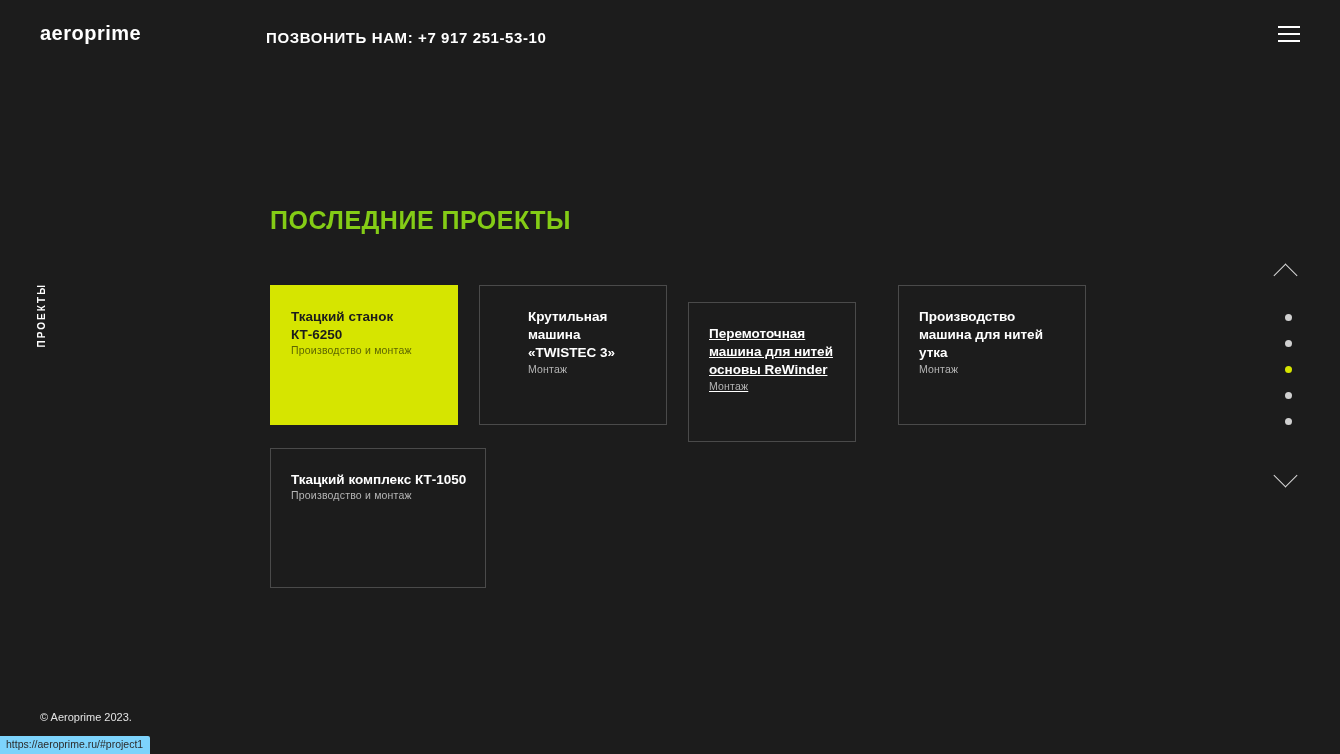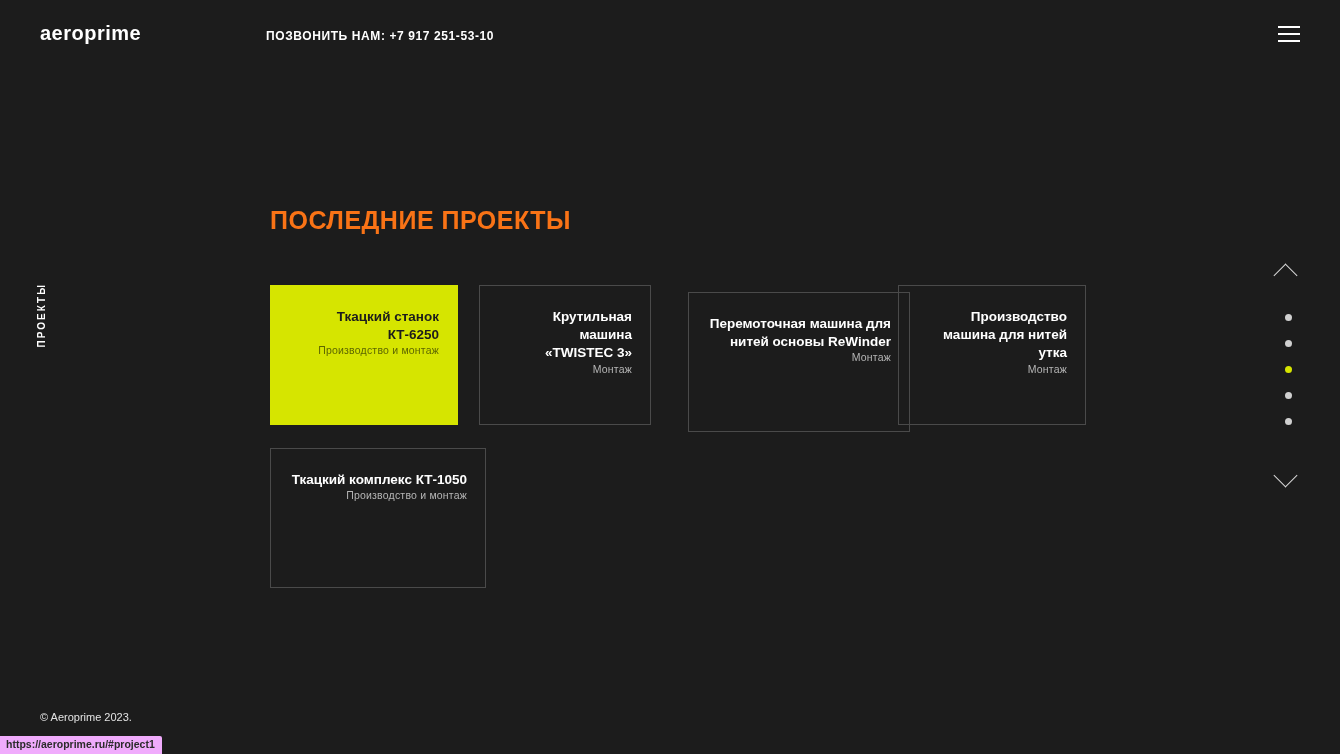--- a/index.html
+++ b/index.html
@@ -26,21 +26,21 @@
     position: absolute;
     left: 40px; top: 22px;
     font-size: 20px;
     font-weight: 700;
     letter-spacing: 0.5px;
     color: #ffffff;
   }
   .phone {
     position: absolute;
     left: 266px; top: 29px;
-    font-size: 12px;
+    font-size: 15px;
     font-weight: 700;
     letter-spacing: 0.6px;
     color: #ffffff;
     text-decoration: none;
   }
   .burger {
     position: absolute;
     right: 40px; top: 26px;
     width: 22px; height: 16px;
     cursor: pointer;
@@ -66,40 +66,39 @@
     white-space: nowrap;
   }
 
   
   .section-title {
     position: absolute;
     left: 270px; top: 206px;
     font-size: 25px;
     font-weight: 700;
     letter-spacing: 0.5px;
-    color: #f97316;
+    color: #84cc16;
   }
 
   
   .cards {
     position: absolute;
     left: 270px; top: 285px;
     width: 830px;
   }
   .card {
     position: absolute;
     width: 188px;
     height: 140px;
     border: 1px solid #4a4a4a;
     padding: 22px 18px 0 20px;
     text-decoration: none;
     display: block;
     cursor: pointer;
     background: transparent;
-    text-align: right;
   }
   .card .card-title {
     font-size: 13.5px;
     font-weight: 700;
     line-height: 1.35;
     color: #ffffff;
   }
   .card .card-sub {
     font-size: 10.5px;
     font-weight: 400;
@@ -107,22 +106,22 @@
     letter-spacing: 0.2px;
   }
   .card.active {
     background: #d6e500;
     border-color: #d6e500;
   }
   .card.active .card-title { color: #1c1c1c; }
   .card.active .card-sub { color: #5d6600; }
 
   .card.c0 { left: 0px;   top: 0px;   width: 188px; }
-  .card.c1 { left: 209px; top: 0px;   width: 172px; padding-left: 48px; }
-  .card.c2 { left: 418px; top: 7px;   width: 222px; }
+  .card.c1 { left: 209px; top: 0px;   width: 188px; padding-left: 48px; }
+  .card.c2 { left: 418px; top: 17px;   width: 168px; text-decoration: underline; }
   .card.c3 { left: 628px; top: 0px;   width: 188px; }
   .card.c4 { left: 0px;   top: 163px; width: 216px; }
 
   
   .slider-nav {
     position: absolute;
     right: 36px;
     top: 262px;
     width: 32px;
     height: 230px;
@@ -169,27 +168,26 @@
     font-size: 11px;
     color: #e2e2e2;
   }
 
   
   .status-bar {
     position: absolute;
     left: 0; bottom: 0;
     height: 18px;
     padding: 2px 7px 0 6px;
-    background: #f0abfc;
+    background: #7dd3fc;
     color: #2b2b2b;
     font-size: 10.5px;
     font-family: "Liberation Sans", sans-serif;
     border-top-right-radius: 2px;
     white-space: nowrap;
-    font-weight: bold;
   }
 </style>
 </head>
 <body>
 
 <div class="page">
 
   <div class="header">
     <div class="logo">aeroprime</div>
     <div class="phone">ПОЗВОНИТЬ НАМ: +7 917 251-53-10</div>

